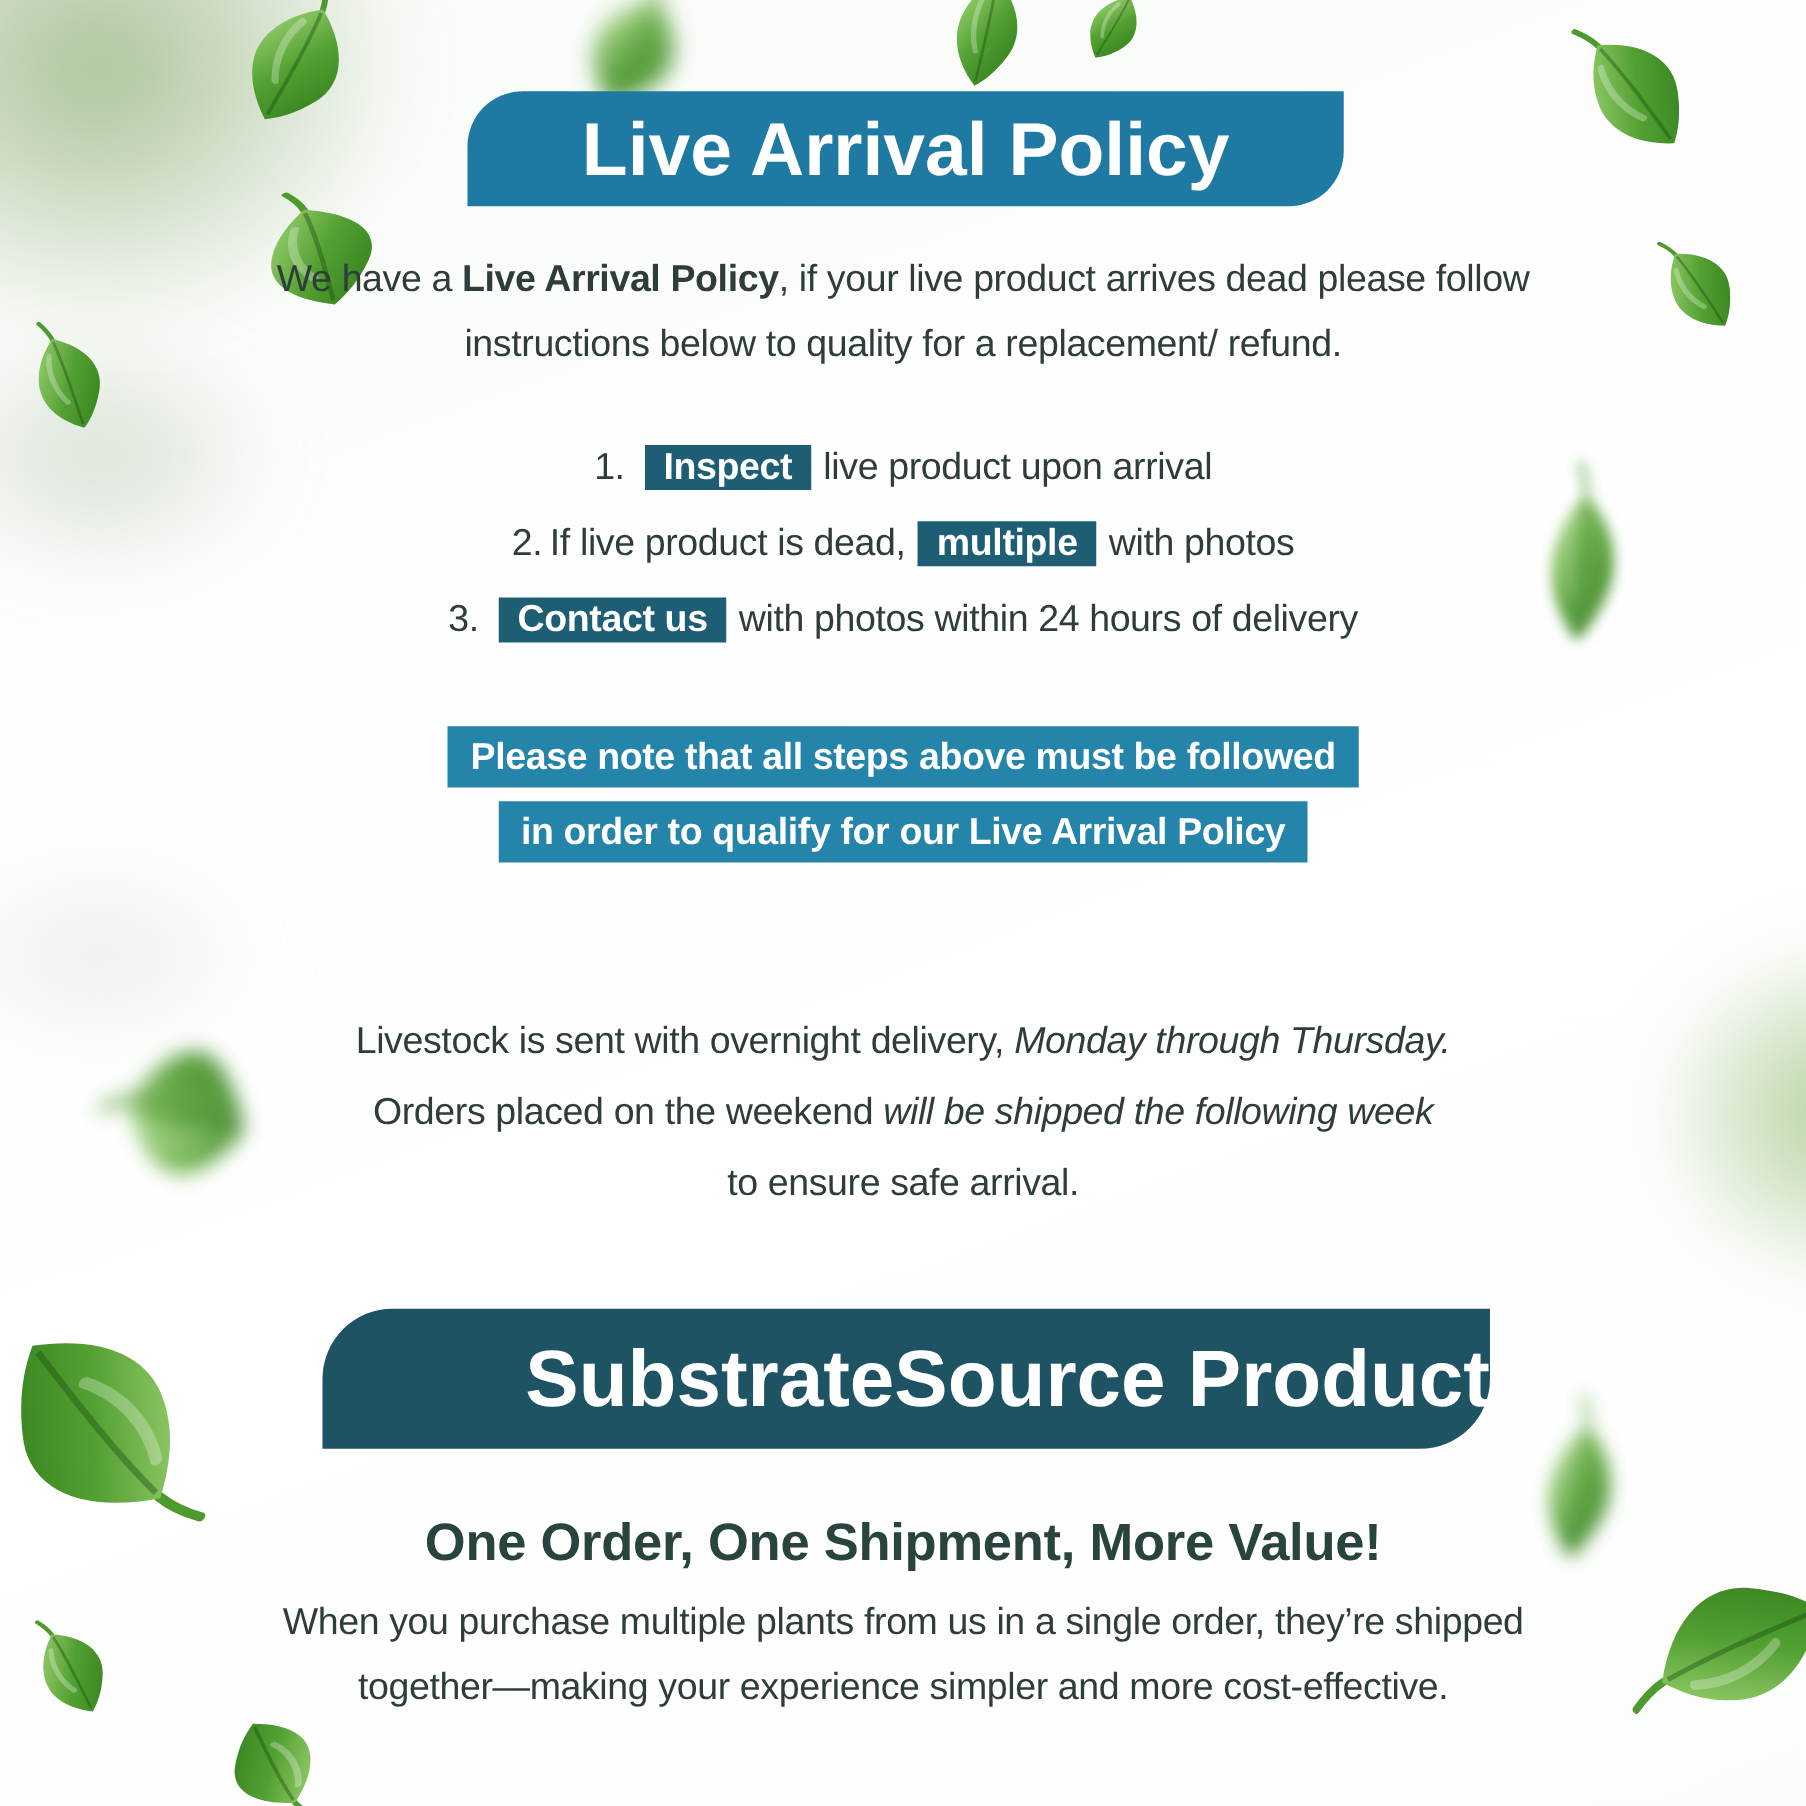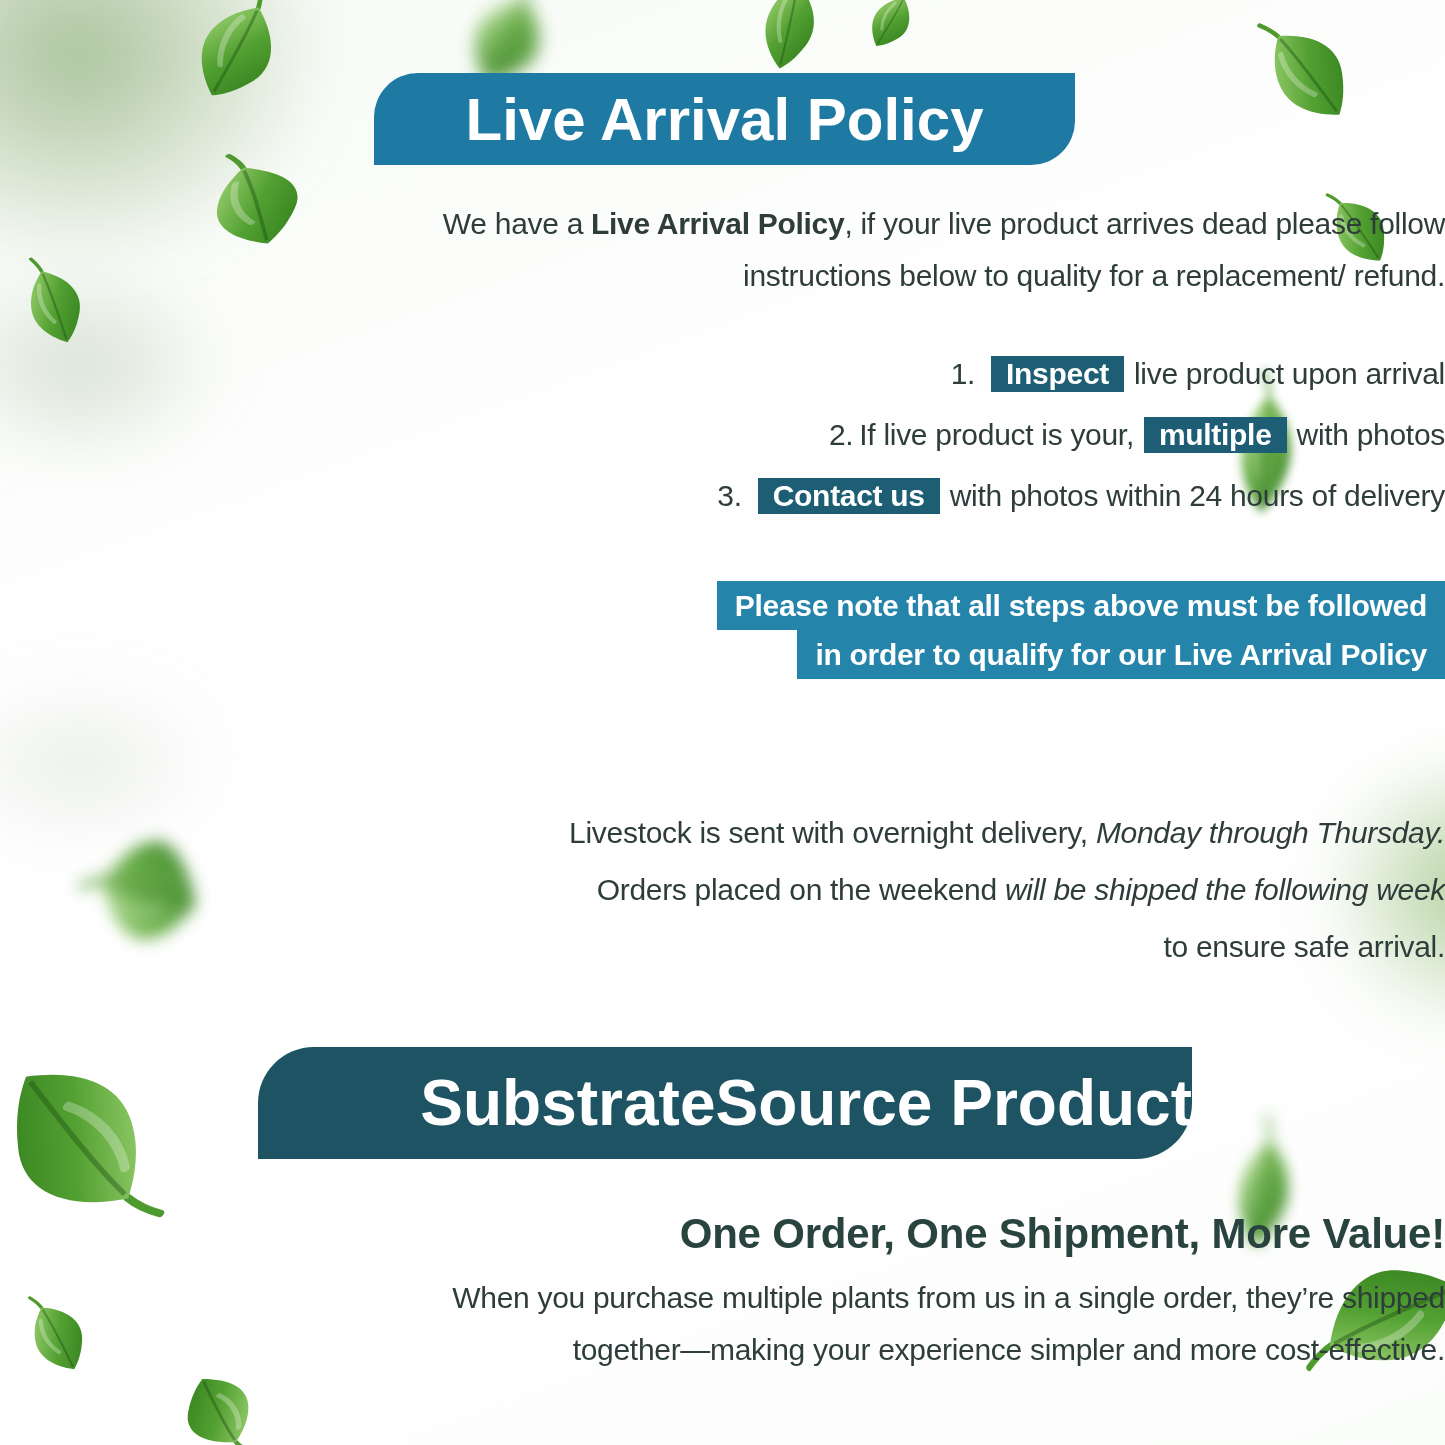--- a/index.html
+++ b/index.html
@@ -27,34 +27,34 @@
     position:absolute;left:258px;top:1047px;width:934px;height:112px;
     background:var(--product-teal,#1d5363);
     border-radius:56px 0 56px 0;
     display:flex;align-items:center;justify-content:flex-end;
   }
   .product-banner span{
     color:#fff;font-size:64px;font-weight:bold;white-space:nowrap;
   }
 
   
-  .center-text{position:absolute;left:0;right:0;text-align:right;}
+  .center-text{position:absolute;left:0;right:0;text-align:center;}
   .intro{top:198px;font-size:30px;line-height:52px;letter-spacing:-0.3px;}
   .intro b{font-weight:bold;}
 
   .steps{top:352px;}
   .step-row{height:44px;margin-bottom:17px;font-size:30px;letter-spacing:-0.3px;line-height:44px;}
   .step-num{margin-right:6px;}
   .chip{
     display:inline-block;background:var(--chip-teal,#1d5e74);color:#fff;font-weight:bold;
     padding:1px 15px;margin:0 10px;line-height:34px;vertical-align:baseline;
   }
 
   .note{top:581px;}
-  .note-line{}
+  .note-line{margin-bottom:11px;}
   .note-chip{
     display:inline-block;background:var(--note-teal,#2484aa);color:#fff;font-weight:bold;
     font-size:30px;letter-spacing:-0.3px;padding:8px 18px;line-height:33px;
   }
 
   .shipping{top:804px;font-size:30px;line-height:57px;letter-spacing:-0.3px;}
   .shipping i{font-style:italic;}
 
   .product-heading{top:1210px;font-size:42px;font-weight:bold;color:var(--heading-dark,#29433f);letter-spacing:-0.2px;}
   .product-body{top:1272px;font-size:30px;line-height:52px;letter-spacing:-0.3px;}
@@ -210,21 +210,21 @@
     <span>Live Arrival Policy</span>
   </div>
 
   <div class="center-text intro">
     <div><span>We have a </span><b>Live Arrival Policy</b><span>, if your live product arrives dead please follow</span></div>
     <div>instructions below to quality for a replacement/ refund.</div>
   </div>
 
   <div class="center-text steps">
     <div class="step-row"><span class="step-num">1.</span><span class="chip">Inspect</span><span>live product upon arrival</span></div>
-    <div class="step-row"><span class="step-num">2.</span><span>If live product is your,</span><span class="chip">multiple</span><span>with photos</span></div>
+    <div class="step-row"><span class="step-num">2.</span><span>If live product is dead,</span><span class="chip">multiple</span><span>with photos</span></div>
     <div class="step-row"><span class="step-num">3.</span><span class="chip">Contact us</span><span>with photos within 24 hours of delivery</span></div>
   </div>
 
   <div class="center-text note">
     <div class="note-line"><span class="note-chip">Please note that all steps above must be followed</span></div>
     <div class="note-line"><span class="note-chip">in order to qualify for our Live Arrival Policy</span></div>
   </div>
 
   <div class="center-text shipping">
     <div><span>Livestock is sent with overnight delivery, </span><i>Monday through Thursday.</i></div>

